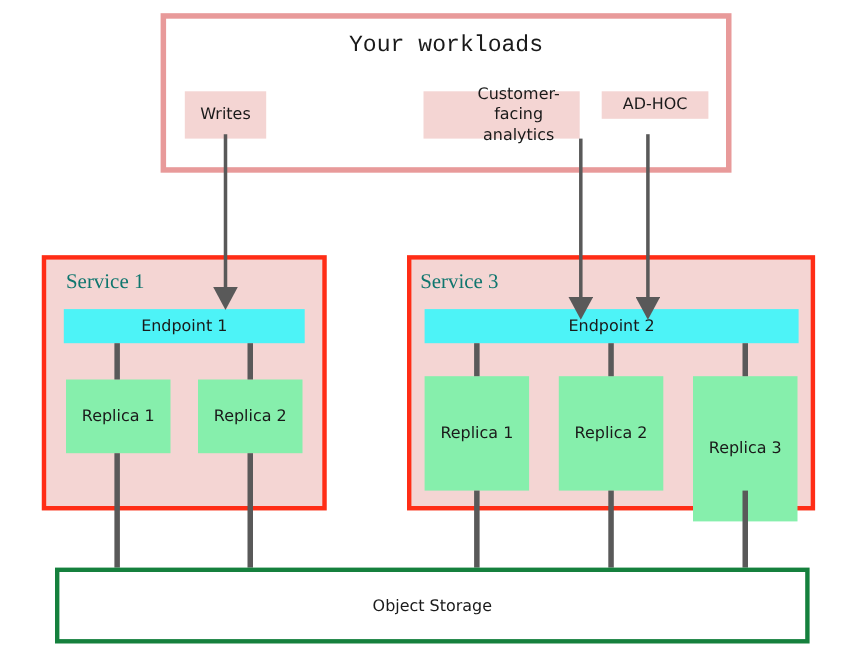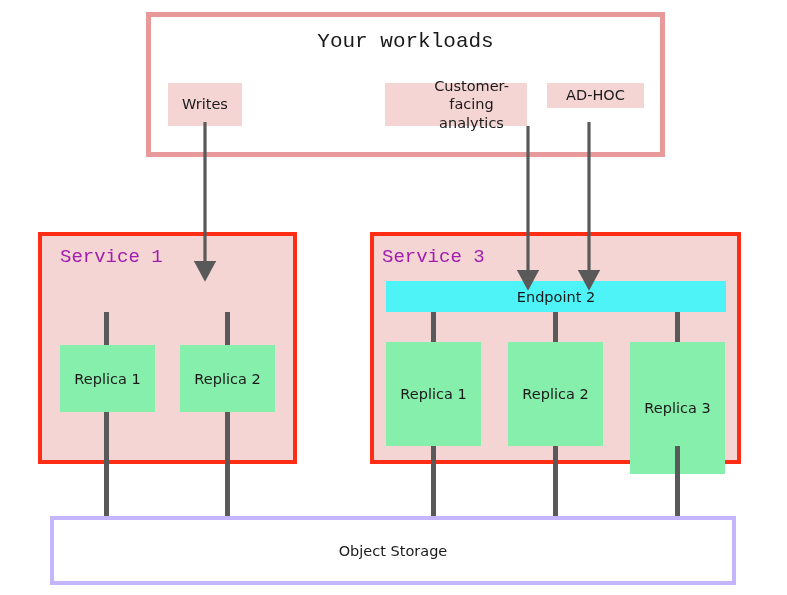--- a/index.html
+++ b/index.html
@@ -64,22 +64,22 @@
     background: #f4d5d3;
     border: 4px solid #ff2d16;
     box-sizing: border-box;
   }
   .service-1 { left: 38px;  top: 232px; width: 259px; height: 232px; }
   .service-2 { left: 370px; top: 232px; width: 371px; height: 232px; }
 
   .service-label {
     position: absolute;
     font-size: 19px;
-    color: #a21caf;
-    font-family: Liberation Mono, monospace;
+    color: #0f766e;
+    font-family: Liberation Serif, serif;
     white-space: nowrap;
   }
   .svc1-label { left: 60px;  top: 246px; }
   .svc2-label { left: 382px; top: 246px; }
 
   
   .endpoint {
     position: absolute;
     background: #4df3f7;
     color: #1a1a1a;
@@ -111,21 +111,21 @@
   .s2-r2 { left: 508px; top: 342px; width: 95px; height: 104px; }
   .s2-r3 { left: 630px; top: 342px; width: 95px; height: 132px; }
 
   
   .storage-box {
     position: absolute;
     left: 50px;
     top: 516px;
     width: 686px;
     height: 69px;
-    border: 4px solid #c4b5fd;
+    border: 4px solid #15803d;
     background: #ffffff;
     box-sizing: border-box;
     display: flex;
     align-items: center;
     justify-content: center;
     font-size: 14.5px;
     color: #1a1a1a;
     font-family: "DejaVu Sans", sans-serif;
   }
 
@@ -153,20 +153,21 @@
 
   <div class="chip chip-writes">Writes</div>
 
   <div class="chip chip-cfa">Customer-facing analytics</div>
 
   <div class="chip chip-adhoc">AD-HOC</div>
 
   <div class="service-box service-1"></div>
   <div class="service-label svc1-label">Service 1</div>
 
+  <div class="endpoint endpoint-1">Endpoint 1</div>
 
   <div class="replica s1-r1">Replica 1</div>
   <div class="replica s1-r2">Replica 2</div>
 
   <div class="service-box service-2"></div>
   <div class="service-label svc2-label">Service 3</div>
 
   <div class="endpoint endpoint-2">Endpoint 2</div>
 
   <div class="replica s2-r1">Replica 1</div>

